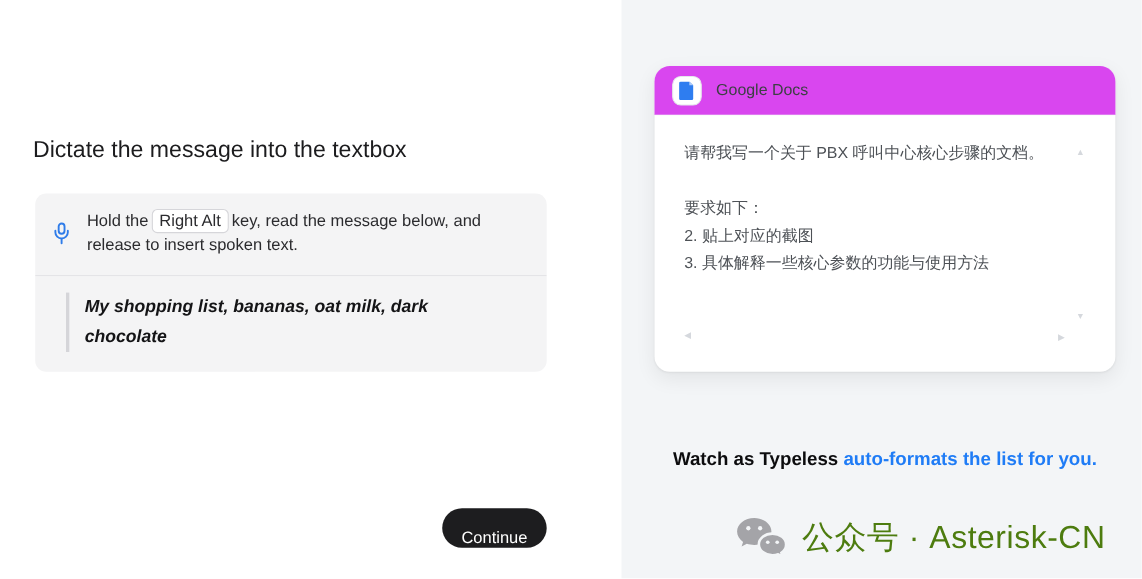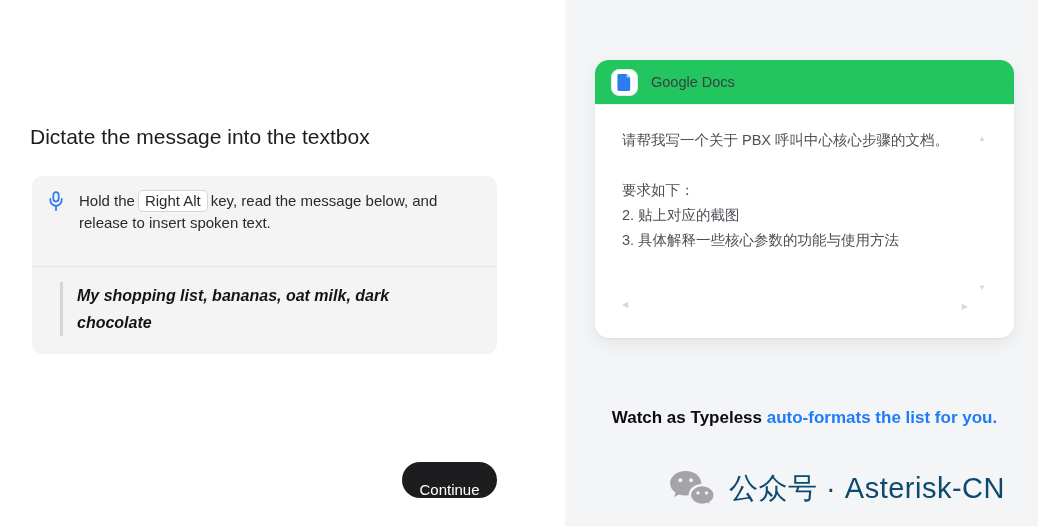--- a/index.html
+++ b/index.html
@@ -16,22 +16,22 @@
   .page-title {
     position:absolute; left:30px; top:76px;
     font-size:21px; line-height:26px; color:#1c1c1e; font-weight:400;margin-top:48px;
   }
 
   .instruction-box {
     position:absolute; left:32px; top:176px; width:465px;
     background:#f4f4f5; border-radius:10px; overflow:hidden;
   }
   .instruction-row {
-    display:flex; gap:15px;
-    padding:14px 18px 32px 16px;
+    display:flex; align-items:center; gap:15px;
+    padding:14px 18px 16px 16px;
     border-bottom:1px solid #e4e4e7;
   }
   .mic-icon { flex:0 0 auto; width:16px; height:23px; }
   .instruction-text {
     font-size:15px; line-height:22px; color:#2b2b2e; max-width:382px;
   }
   .kbd {
     display:inline-block; background:#ffffff; border:1px solid #d6d6da;
     border-radius:5px; padding:0 6px; margin:0 3px; line-height:20px;
   }
@@ -52,21 +52,21 @@
   
   .right-panel { position:relative; width:473px; height:526px; background:#f3f5f7; }
 
   .demo-card {
     position:absolute; left:30px; top:60px; width:419px; height:278px;
     background:#ffffff; border-radius:14px;
     box-shadow:0 1px 2px rgba(0,0,0,.05), 0 6px 18px rgba(0,0,0,.07);
   }
   .card-header {
     height:45px; display:flex; align-items:center; gap:13px;
-    padding:0 16px; background:#22c55e;
+    padding:0 16px; background:#d946ef;
     border-bottom:1px solid #eef0f2; border-radius:14px 14px 0 0;
   }
   .docs-icon-wrap {
     width:27px; height:27px; background:#ffffff;
     border:1px solid #e4e7eb; border-radius:8px;
     display:flex; align-items:center; justify-content:center;
   }
   .app-name { font-size:14.5px; color:#3c4043; }
   .card-body {
     padding:23px 30px 0 27px;
@@ -83,21 +83,21 @@
   .caption {
     position:absolute; left:30px; top:374px; width:419px;
     text-align:center; font-size:17px; font-weight:bold;
     color:#0c0c0e; white-space:nowrap;margin-top:34px;
   }
   .caption .link-blue { color:#1f7cf6; }
 
   .watermark {
     position:absolute; right:33px; bottom:17px;
     display:flex; align-items:center; gap:13px;
-    color:#0c4a6e; font-size:29px; letter-spacing:.5px;
+    color:#4d7c0f; font-size:29px; letter-spacing:.5px;
   }
   .wechat-icon { width:47px; height:39px; }
 </style>
 </head>
 <body>
 
 <div class="left-panel">
 
   <h1 class="page-title">Dictate the message into the textbox</h1>
 

